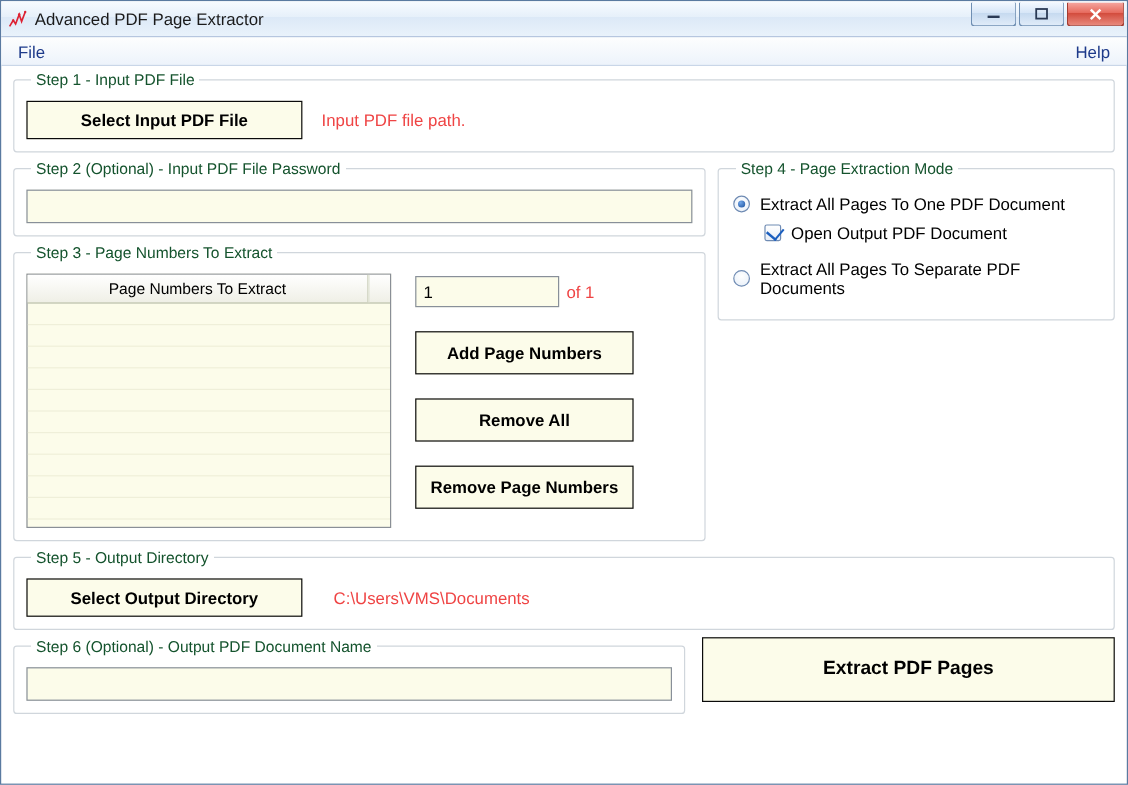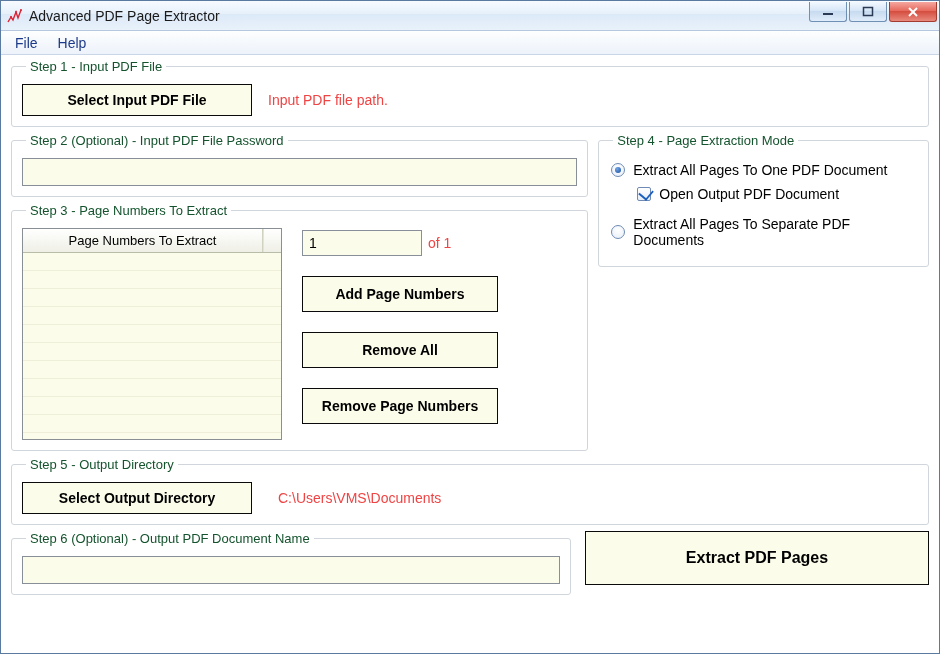--- a/index.html
+++ b/index.html
@@ -63,20 +63,21 @@
   
   .menubar {
     height: 24px;
     background: linear-gradient(to bottom, #fdfefe, #edf3fb);
     border-bottom: 1px solid #c9d6e8;
     display: flex;
     align-items: center;
     padding: 0 4px;
     font-size: 14px;
     color: #1d3a8a;
+    justify-content: space-between;
   }
   .menubar .menu-item {
     padding: 2px 10px;
   }
 
   
   .client {
     padding: 4px 10px 8px 10px;
     display: flex;
     flex-direction: column;
@@ -131,21 +132,21 @@
   
   .mid-row { display:flex; gap:10px; align-items: stretch;}
   .mid-left { width: 590px; display:flex; flex-direction:column; gap:6px;}
 
   
   .step2 .txt { width: 100%; display:block; }
 
   
   .step3-inner { display:flex; gap:20px; }
   .pn-table-wrap {
-    width: 260px;
+    width: 304px;
     border: 1px solid #8a8f96;
     background: #fcfcea;
   }
   .pn-table-head {
     height: 24px;
     background: linear-gradient(to bottom, #ffffff, #efefe6);
     border-bottom: 1px solid #b8bdaa;
     display:flex;
   }
   .pn-table-head .col1 {
@@ -162,21 +163,21 @@
     height: 186px;
     overflow: hidden;
   }
   .pn-row {
     height: 18px;
     border-bottom: 1px solid #efefd9;
   }
   .step3-controls { display:flex; flex-direction:column; gap:20px; flex:1; padding-top:2px;}
   .page-of-row { display:flex; align-items:center; gap:6px; }
   .page-of-row .txt { width:120px; height:26px; }
-  .step3-controls .btn { width: 196px; height:36px; }
+  .step3-controls .btn { width: 182px; height:36px; }
 
   
   .step4 { height: 100%; }
   .radio-row { display:flex; align-items:center; gap:8px; margin: 4px 0 8px 2px; font-size:14px; }
   .chk-row { display:flex; align-items:center; gap:8px; margin: 0 0 14px 28px; font-size:14px; }
   .radio, .chk {
     width: 14px; height: 14px; display:inline-block; position:relative; flex:0 0 14px;
   }
   .radio {
     border: 1px solid #6f8bb3; border-radius:50%;

